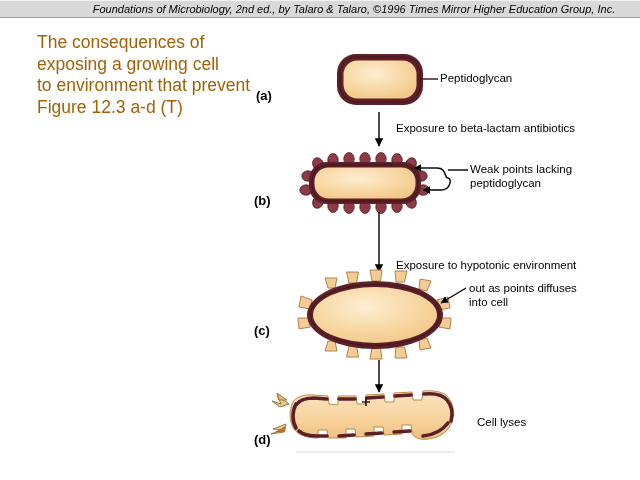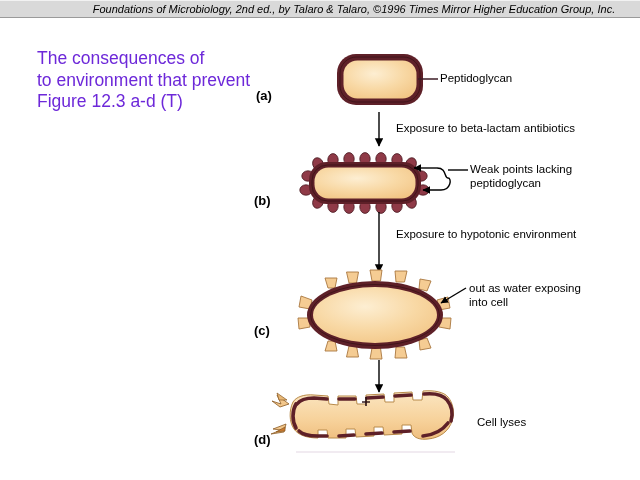--- a/index.html
+++ b/index.html
@@ -40,25 +40,25 @@
     font-size: 11px;
     color: #000000;
     white-space: nowrap;
     margin-left: 36px;
   }
 
   
   #caption-block {
     position: absolute;
     left: 37px;
-    top: 48px;
+    top: 32px;
     width: 222px;
     font-size: 17.5px;
     line-height: 21.5px;
-    color: #6d28d9;
+    color: #a16207;
   }
   #caption-block div { white-space: nowrap; }
 
   
   .panel-letter {
     position: absolute;
     font-size: 13px;
     font-weight: bold;
     color: #000000;
   }
@@ -93,20 +93,21 @@
 <body>
 
 <div id="page">
 
   <div id="attribution-bar">
     <div id="attribution-text">Foundations of Microbiology, 2nd ed., by Talaro &amp; Talaro, ©1996 Times Mirror Higher Education Group, Inc.</div>
   </div>
 
   <div id="caption-block">
     <div>The consequences of</div>
+    <div>exposing a growing cell</div>
     <div>to environment that prevent</div>
     <div>Figure 12.3 a-d (T)</div>
   </div>
 
   <div class="panel-letter" style="left:256px; top:88px;">(a)</div>
   <div class="panel-letter" style="left:254px; top:193px;">(b)</div>
   <div class="panel-letter" style="left:254px; top:323px;">(c)</div>
   <div class="panel-letter" style="left:254px; top:432px;">(d)</div>
 
   <svg class="svg-layer" viewBox="0 0 640 480" xmlns="http://www.w3.org/2000/svg">
@@ -275,22 +276,22 @@
   </svg>
 
   <div class="callout-label" style="left:440px; top:72px;">Peptidoglycan</div>
 
   <div class="callout-label" style="left:470px; top:163px;">
     <div>Weak points lacking</div>
     <div>peptidoglycan</div>
   </div>
 
   <div class="callout-label" style="left:469px; top:282px;">
-    <div>out as water exposing</div>
+    <div>out as points diffuses</div>
     <div>into cell</div>
   </div>
 
   <div class="callout-label" style="left:477px; top:416px;">Cell lyses</div>
 
   <div class="flow-label" style="left:396px; top:122px;">Exposure to beta-lactam antibiotics</div>
-  <div class="flow-label" style="left:396px; top:228px;">Exposure to hypotonic environment</div>
+  <div class="flow-label" style="left:396px; top:259px;">Exposure to hypotonic environment</div>
 
 </div>
 
 </body></html>

